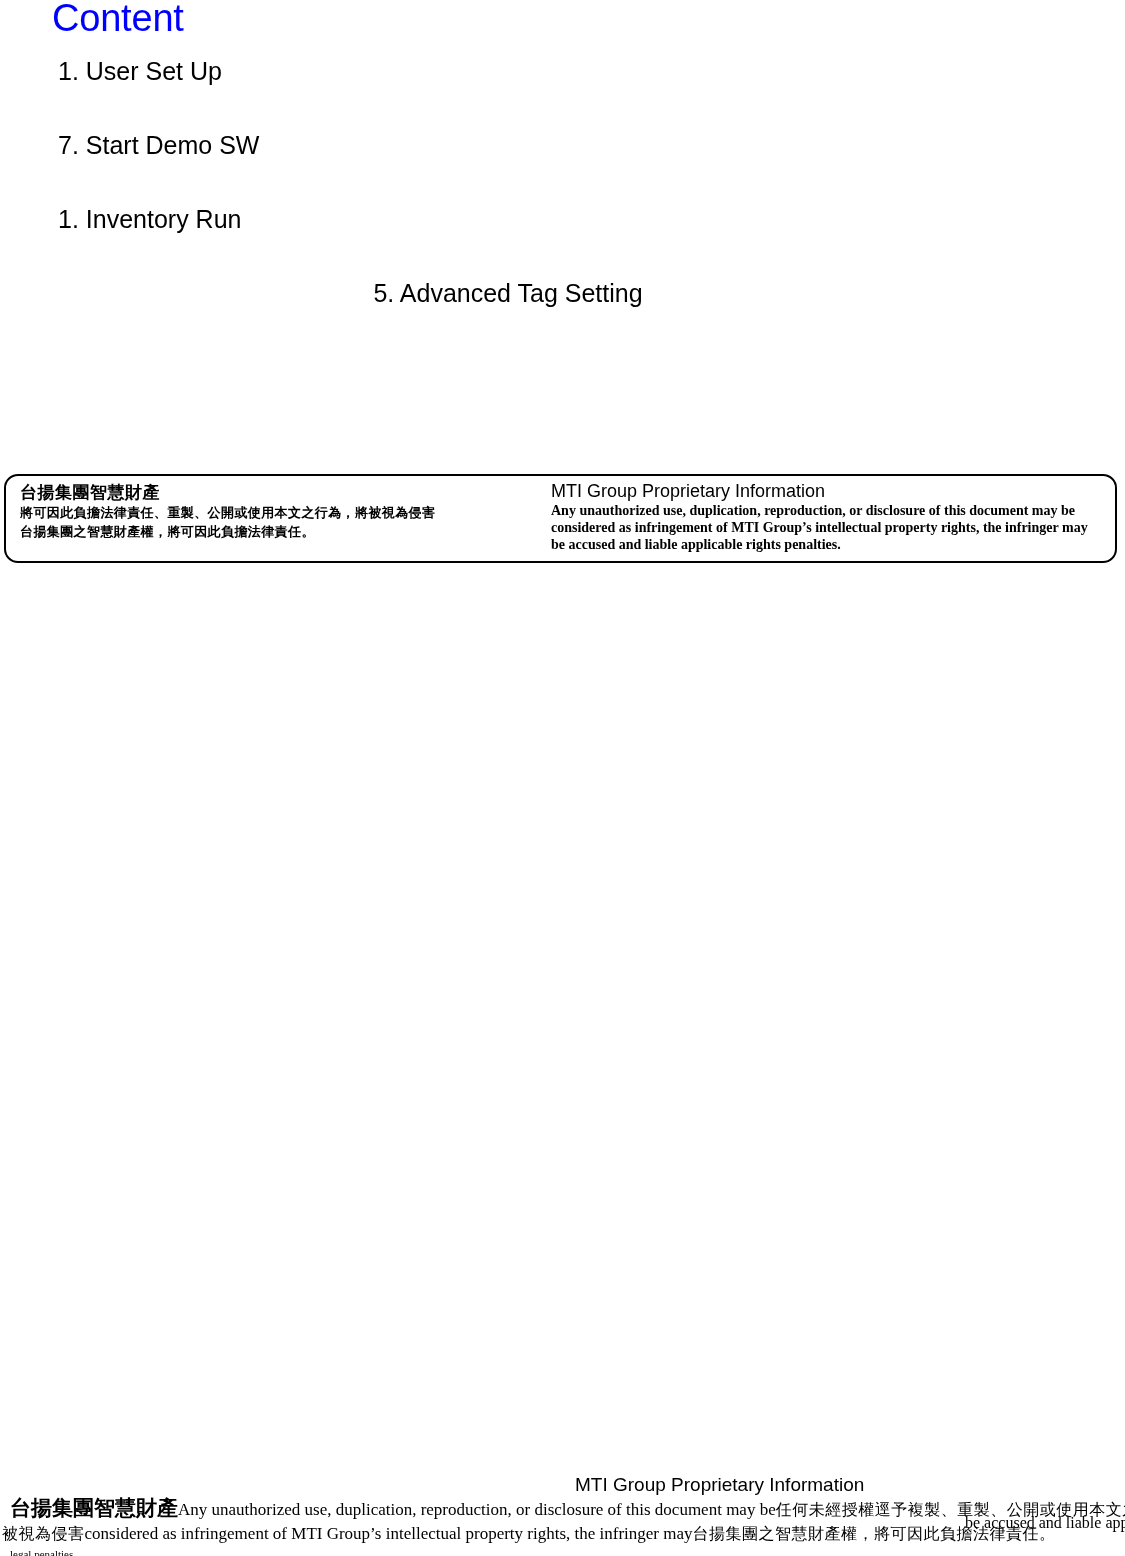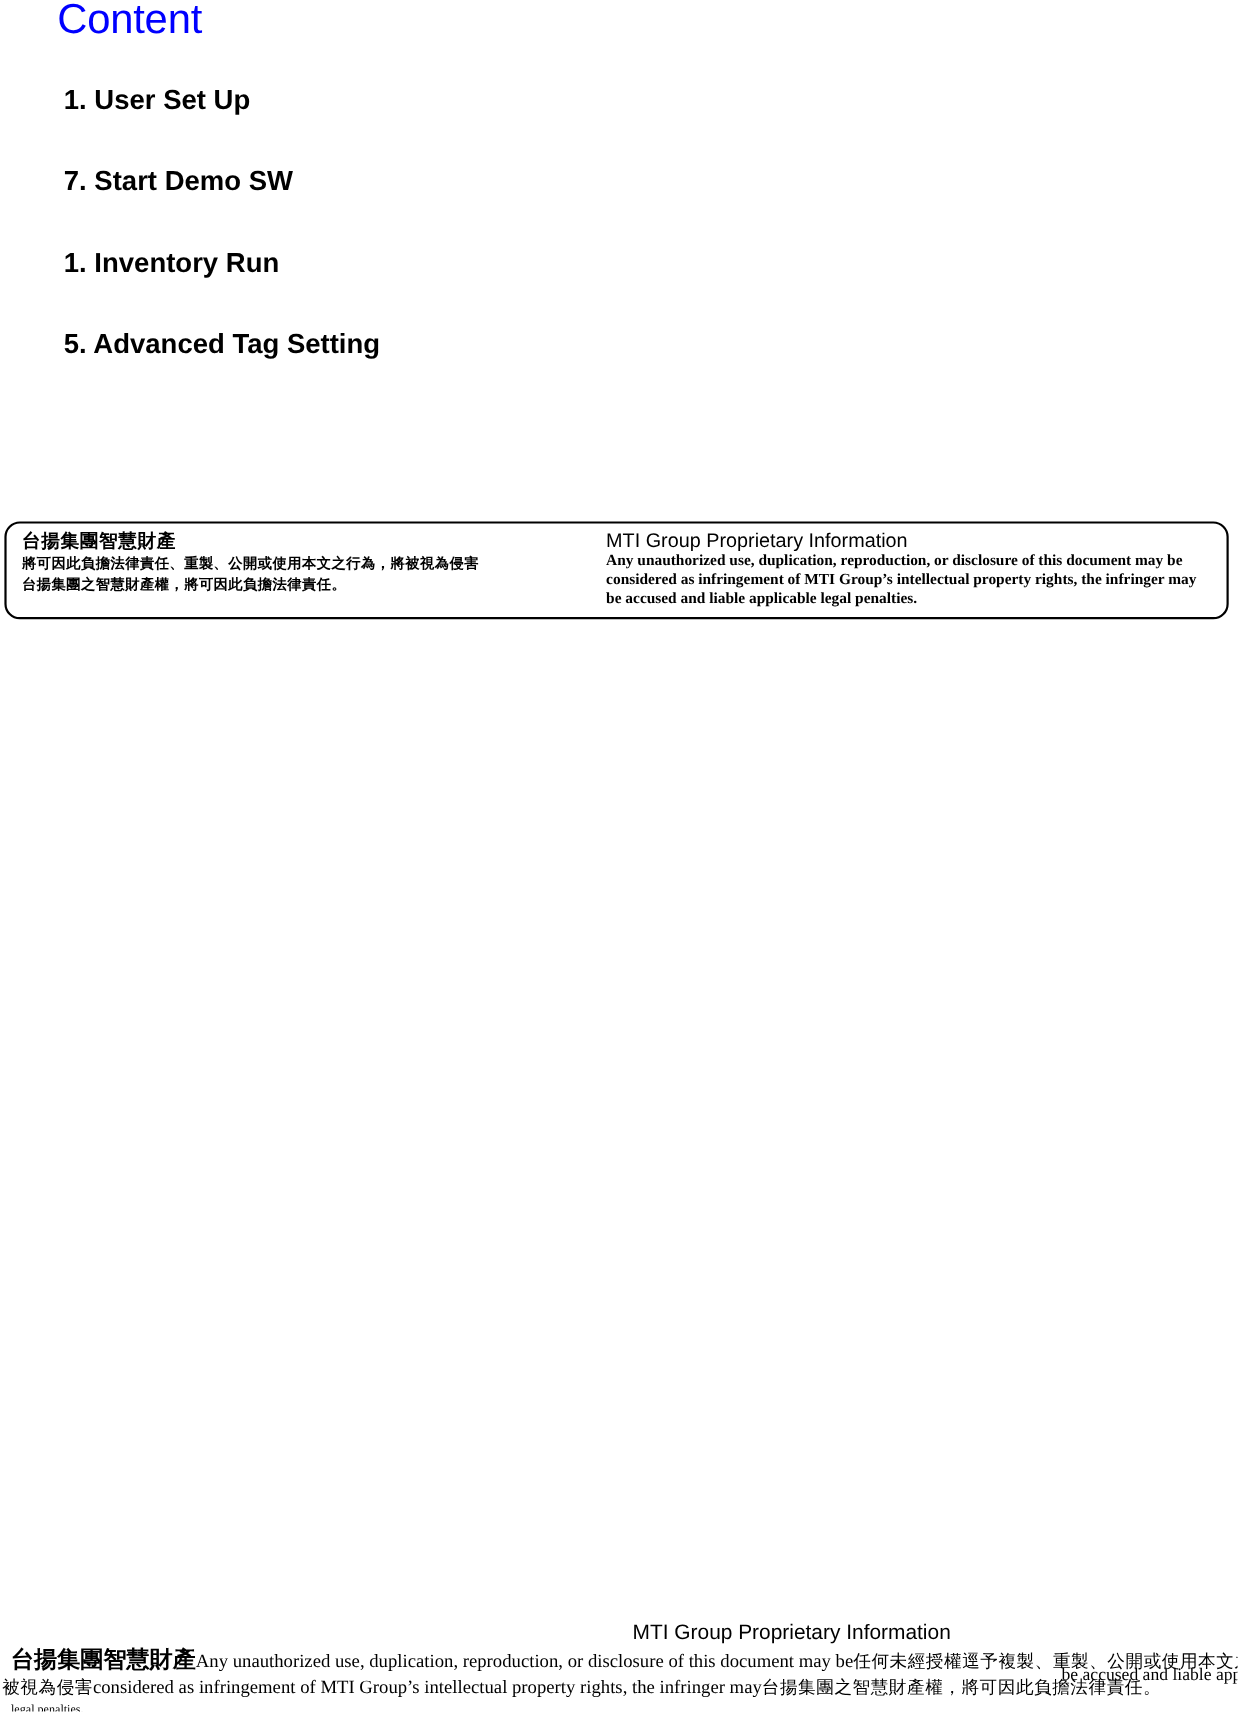--- a/index.html
+++ b/index.html
@@ -29,33 +29,32 @@
     font-weight: normal;
     color: #0000ff;
     letter-spacing: -0.2px;
     white-space: nowrap;
   }
 
   
   .agenda {
     position: absolute;
     left: 58px;
-    top: 76px;
+    top: 56px;
     width: 900px;
-    font-weight: bold;
   }
   .agenda-item {
     font-family: "Liberation Sans", sans-serif;
     font-size: 25px;
     line-height: 31px;
     color: #000000;
     white-space: nowrap;
     margin: 0 0 43px 0;
   }
-  .agenda-item:last-child { margin-bottom: 0; }
+  .agenda-item:last-child { margin-bottom: 0; text-align: center; }
 
   
   .notice-box {
     position: absolute;
     left: 4px;
     top: 474px;
     width: 1113px;
     height: 89px;
     box-sizing: border-box;
     border: 2px solid #000000;
@@ -196,21 +195,21 @@
   <div class="notice-col-zh">
     <div class="notice-zh-head">台揚集團智慧財產</div>
     <div class="notice-zh-body">將可因此負擔法律責任、重製、公開或使用本文之行為，將被視為侵害</div>
     <div class="notice-zh-body">台揚集團之智慧財產權，將可因此負擔法律責任。</div>
   </div>
 
   <div class="notice-col-en">
     <div class="notice-en-head">MTI Group Proprietary Information</div>
     <div class="notice-en-body">Any unauthorized use, duplication, reproduction, or disclosure of this document may be</div>
     <div class="notice-en-body">considered as infringement of MTI Group’s intellectual property rights, the infringer may</div>
-    <div class="notice-en-body">be accused and liable applicable legal penalties.</div>
+    <div class="notice-en-body">be accused and liable applicable rights penalties.</div>
   </div>
 
 </div>
 
 <div class="footer">
 
   <div class="footer-en-head">MTI Group Proprietary Information</div>
 
   <div class="footer-line1">
     <span class="zh-big">台揚集團智慧財產</span><span class="en-mid">Any unauthorized use, duplication, reproduction, or disclosure of this document may be</span><span class="zh-mid">任何未經授權逕予複製、重製、公開或使用本文之行為，將</span>

